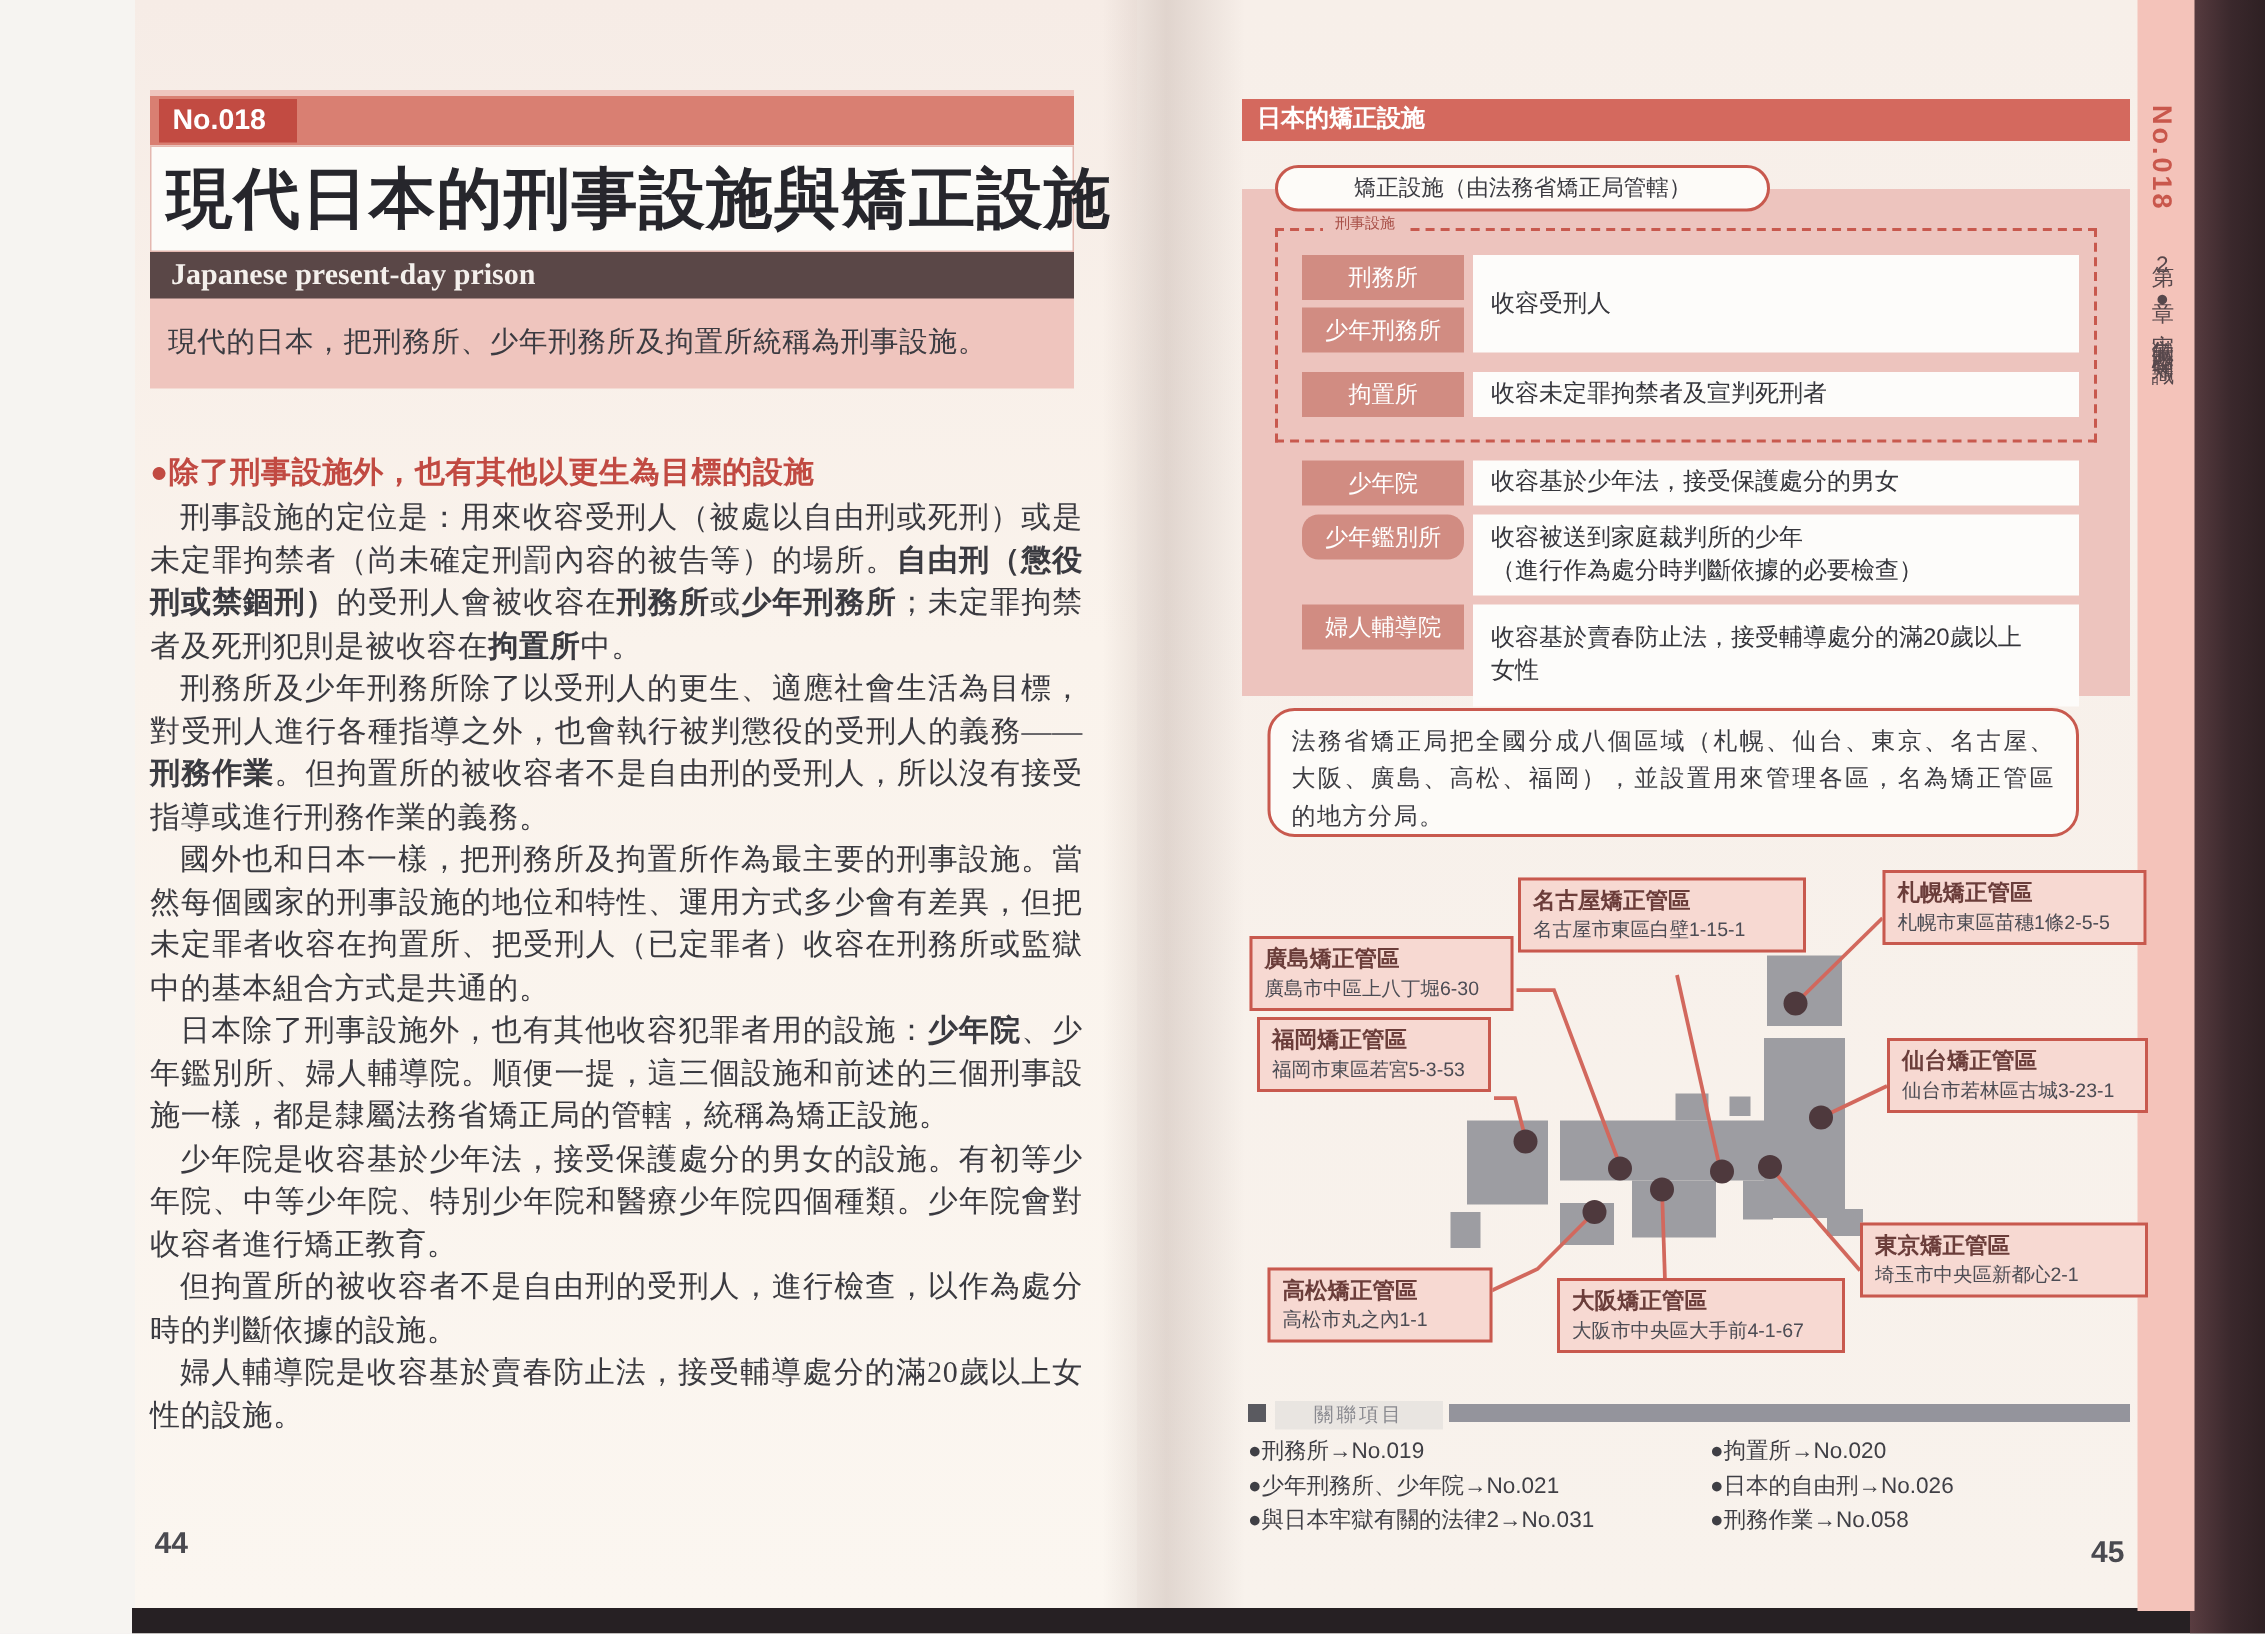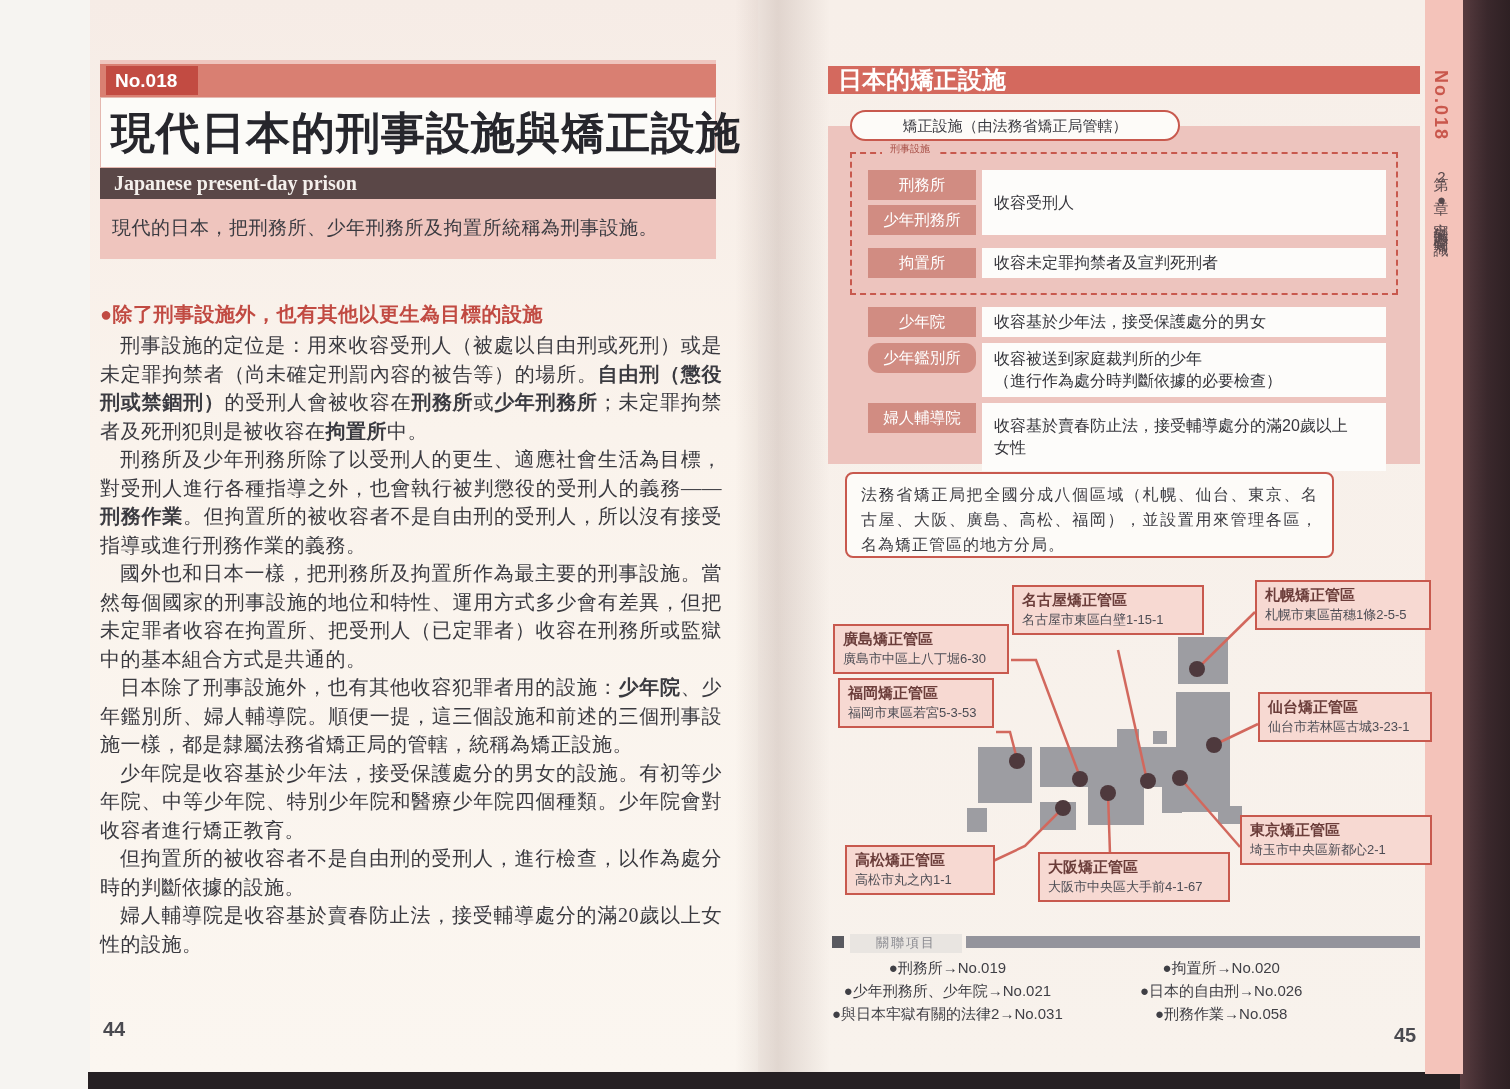--- a/index.html
+++ b/index.html
@@ -39,52 +39,52 @@
       font-family:"Liberation Serif","DejaVu Serif",serif;
       font-size:20px;line-height:28.5px;letter-spacing:.5px;text-align:justify;}
   .body-text p{margin:0;text-indent:1em;}
   .body-text b{font-family:"Liberation Sans","DejaVu Sans",sans-serif;font-weight:bold;}
   .pageno{font-weight:bold;font-size:20px;color:#4a4a50;}
   .pageno-left{left:103px;top:1018px;}
   .pageno-right{left:1394px;top:1024px;}
 
   
   .r-redbar{left:828px;top:66px;width:592px;height:28px;background:#d4695e;
-      color:#fff;font-weight:bold;font-size:24px;line-height:28px;padding-left:10px;box-sizing:border-box;}
+      color:#fff;font-weight:bold;font-size:16px;line-height:28px;padding-left:10px;box-sizing:border-box;}
   .r-panel{left:828px;top:126px;width:592px;height:338px;background:#edc4be;}
   .r-pill{left:850px;top:110px;width:330px;height:31px;background:#fdfbf8;
       border:2px solid #c8594e;border-radius:16px;box-sizing:border-box;
       color:#3c3c42;font-size:15px;line-height:27px;text-align:center;z-index:3;}
   .r-dashed{left:850px;top:152px;width:548px;height:143px;border:2px dashed #c8594e;box-sizing:border-box;}
   .r-dashlabel{left:882px;top:142px;background:#edc4be;color:#a85048;font-size:10px;
       padding:0 8px;z-index:2;}
   .fl{left:868px;width:108px;height:30px;background:#d18c82;color:#fff;font-size:15.5px;
       display:flex;align-items:center;justify-content:center;z-index:2;}
   .fv{left:982px;width:404px;background:#fdfcfa;color:#35353b;font-size:16px;
       display:flex;align-items:center;padding:2px 12px;box-sizing:border-box;
       white-space:pre-line;line-height:22px;z-index:2;}
-  .r-note{left:845px;top:472px;width:489px;height:86px;background:#fdfbf8;
-      border:2px solid #c8594e;border-radius:8px;box-sizing:border-box;
+  .r-note{left:845px;top:472px;width:541px;height:86px;background:#fdfbf8;
+      border:2px solid #c8594e;border-radius:18px;box-sizing:border-box;
       color:#3c3c42;font-size:16px;line-height:25px;padding:8px 14px;letter-spacing:1px;text-align:justify;}
 
   
   .map-wrap{left:828px;top:562px;width:612px;height:372px;}
   .map-svg{position:absolute;left:0;top:0;}
   .map-label{position:absolute;background:#f7d9d2;border:2px solid #c8594e;
       padding:4px 8px;box-sizing:border-box;z-index:2;}
   .map-label .t{font-weight:bold;color:#6b3d3a;font-size:15px;white-space:nowrap;}
   .map-label .a{color:#4c4c54;font-size:13px;margin-top:1px;white-space:nowrap;}
 
   
   .ref-square{left:832px;top:936px;width:12px;height:12px;background:#5a5a60;}
   .ref-chip{left:850px;top:934px;width:112px;height:19px;background:#e9e5e1;
       color:#8a8a90;font-size:13px;line-height:17px;text-align:center;letter-spacing:2px;}
   .ref-bar{left:966px;top:936px;width:454px;height:12px;background:#94949c;}
   .ref-col{top:956px;color:#3f3f45;font-size:15px;line-height:23px;}
-  .ref-col div{white-space:nowrap;text-align:center;}
+  .ref-col div{white-space:nowrap;}
   .ref-col-left{left:832px;}
   .ref-col-right{left:1140px;}
 
   
   .side-strip{left:1425px;top:0;width:38px;height:1074px;background:#f4c3ba;}
   .side-no{left:1430px;top:70px;height:120px;writing-mode:vertical-rl;
       color:#c9574c;font-weight:bold;font-size:18px;letter-spacing:2px;}
   .side-chapter{left:1431px;top:165px;height:560px;writing-mode:vertical-rl;text-orientation:upright;
       color:#57484c;font-size:15px;letter-spacing:3px;}
 </style>

